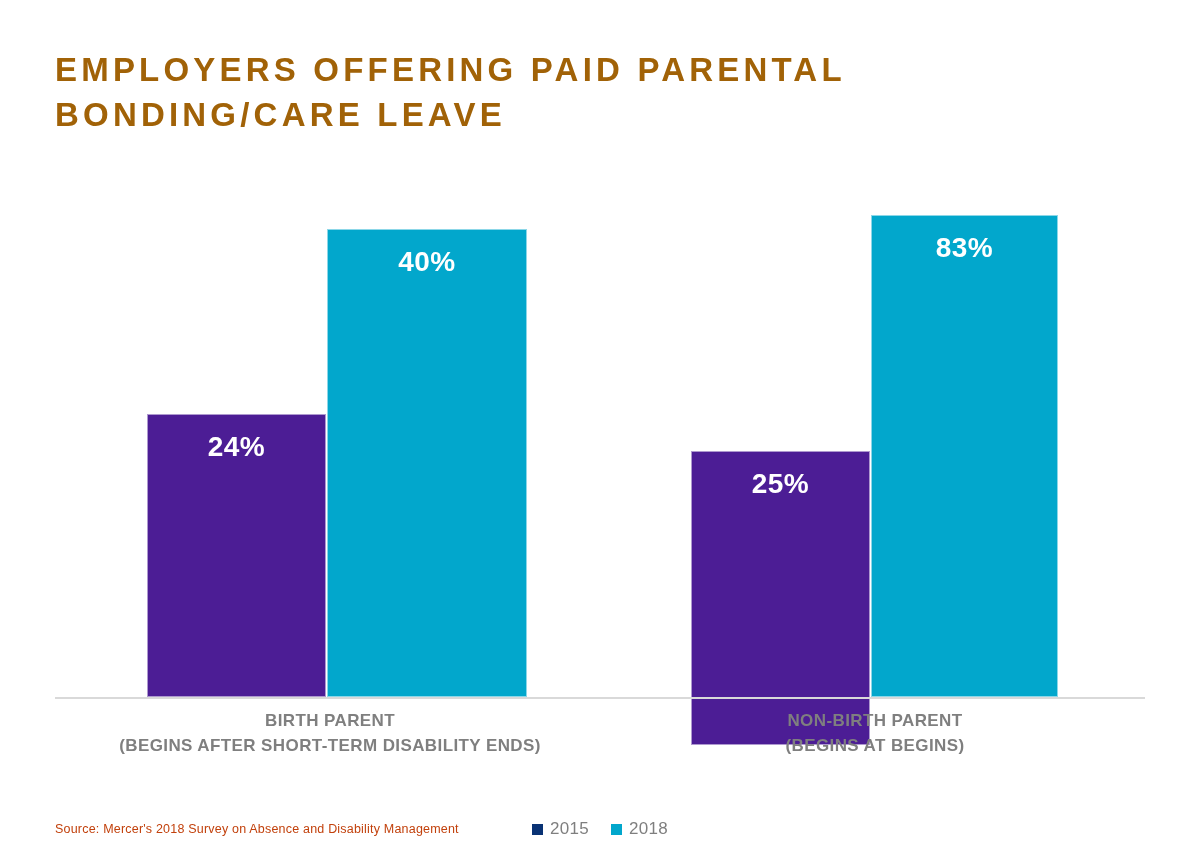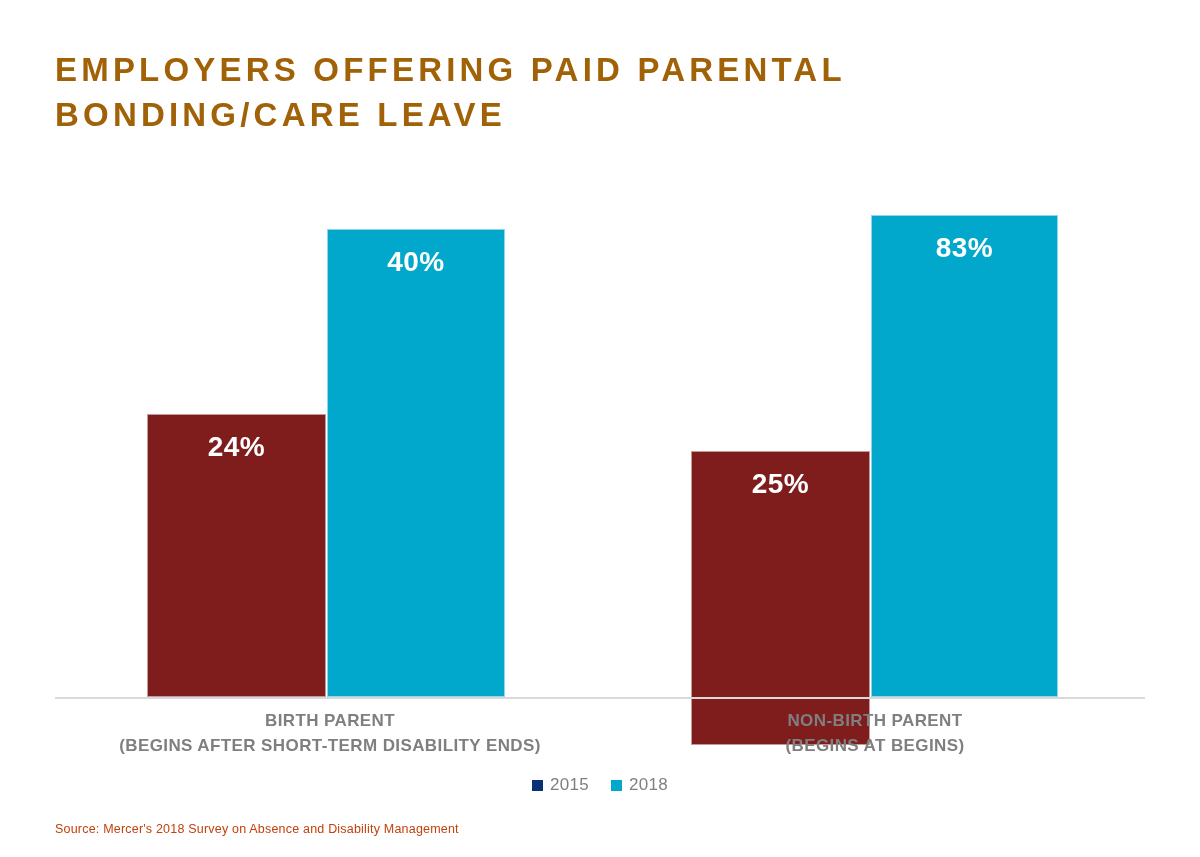--- a/index.html
+++ b/index.html
@@ -47,21 +47,21 @@
     width: 1090px;
     height: 2px;
     background: #d9d9d9;
   }
 
   .bar {
     position: absolute;
     box-sizing: border-box;
     border: 1px solid rgba(255,255,255,0.55);
   }
-  .bar.series-2015 { background: #7f1d1d; }
+  .bar.series-2015 { background: #4c1d95; }
   .bar.series-2018 { background: #02A7CC; }
 
   .bar-label {
     position: absolute;
     width: 100%;
     text-align: center;
     color: #ffffff;
     font-size: 28px;
     font-weight: bold;
     letter-spacing: 0.5px;
@@ -88,20 +88,21 @@
     width: 1200px;
     display: flex;
     justify-content: center;
     align-items: center;
     gap: 22px;
   }
   .legend-item {
     display: flex;
     align-items: center;
     gap: 7px;
+    margin-top: 44px;
   }
   .legend-swatch {
     width: 11px;
     height: 11px;
     display: inline-block;
   }
   .legend-text {
     color: #7f7f7f;
     font-size: 17px;
     letter-spacing: 0.3px;
@@ -122,21 +123,21 @@
 
 <div class="chart-title">EMPLOYERS OFFERING PAID PARENTAL
 BONDING/CARE LEAVE</div>
 
 <div class="plot-area">
 
   <div class="bar series-2015" style="left:147px; top:414px; width:179px; height:283px;">
     <div class="bar-label">24%</div>
   </div>
 
-  <div class="bar series-2018" style="left:327px; top:229px; width:178px; height:468px;">
+  <div class="bar series-2018" style="left:327px; top:229px; width:200px; height:468px;">
     <div class="bar-label">40%</div>
   </div>
 
   <div class="bar series-2015" style="left:691px; top:403px; width:179px; height:294px;margin-top:48px;">
     <div class="bar-label">25%</div>
   </div>
 
   <div class="bar series-2018" style="left:871px; top:215px; width:187px; height:482px;">
     <div class="bar-label">83%</div>
   </div>

